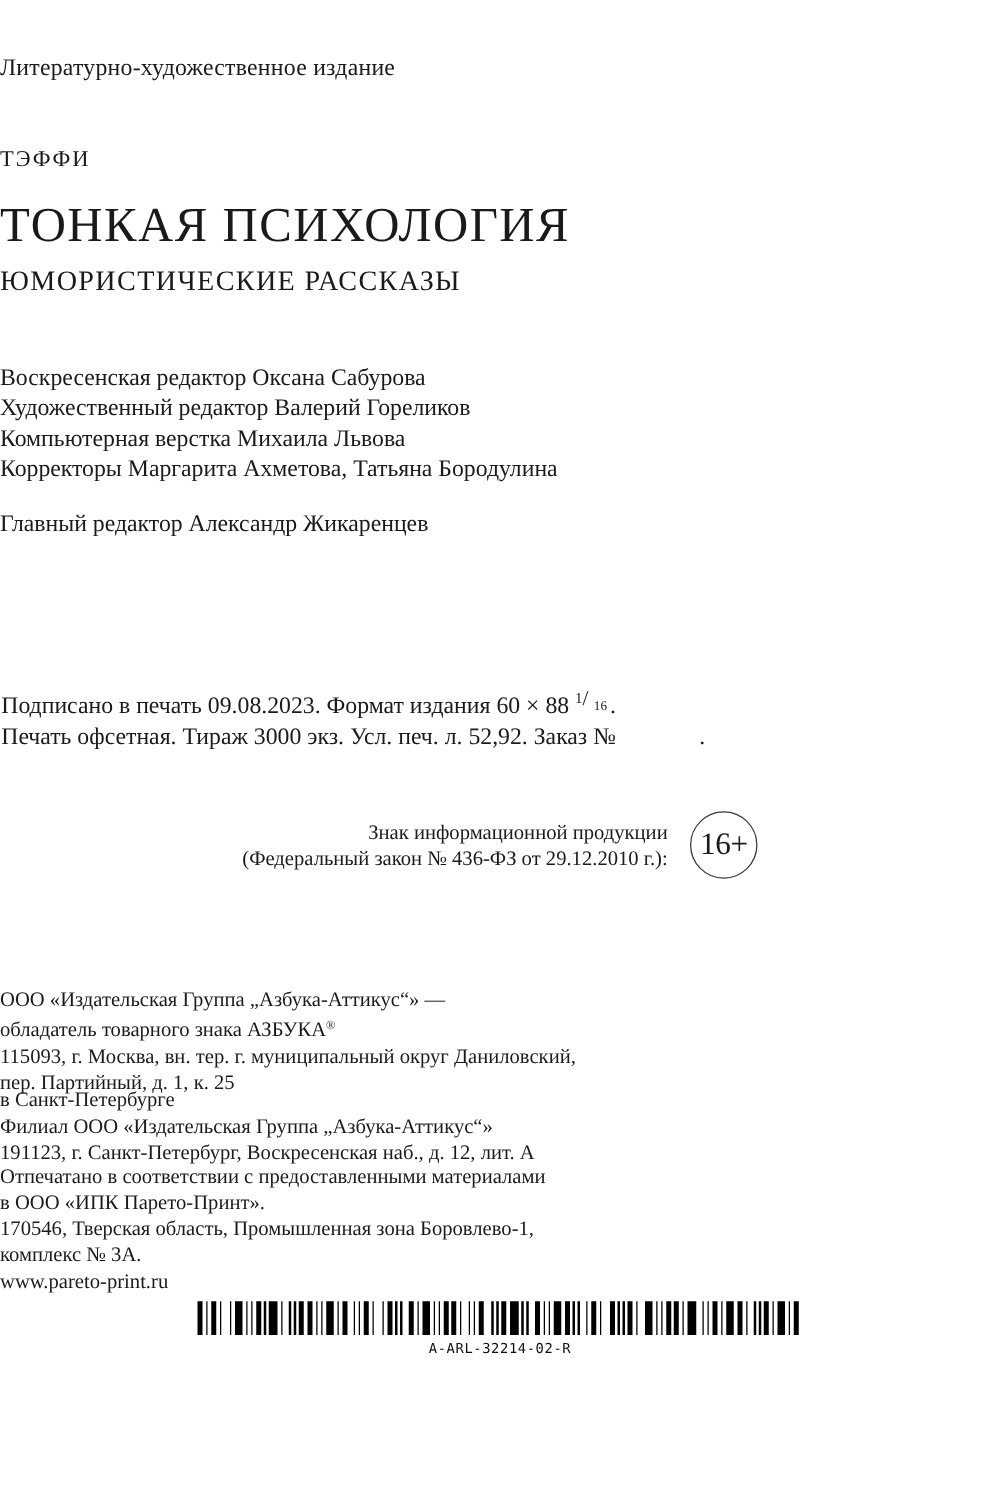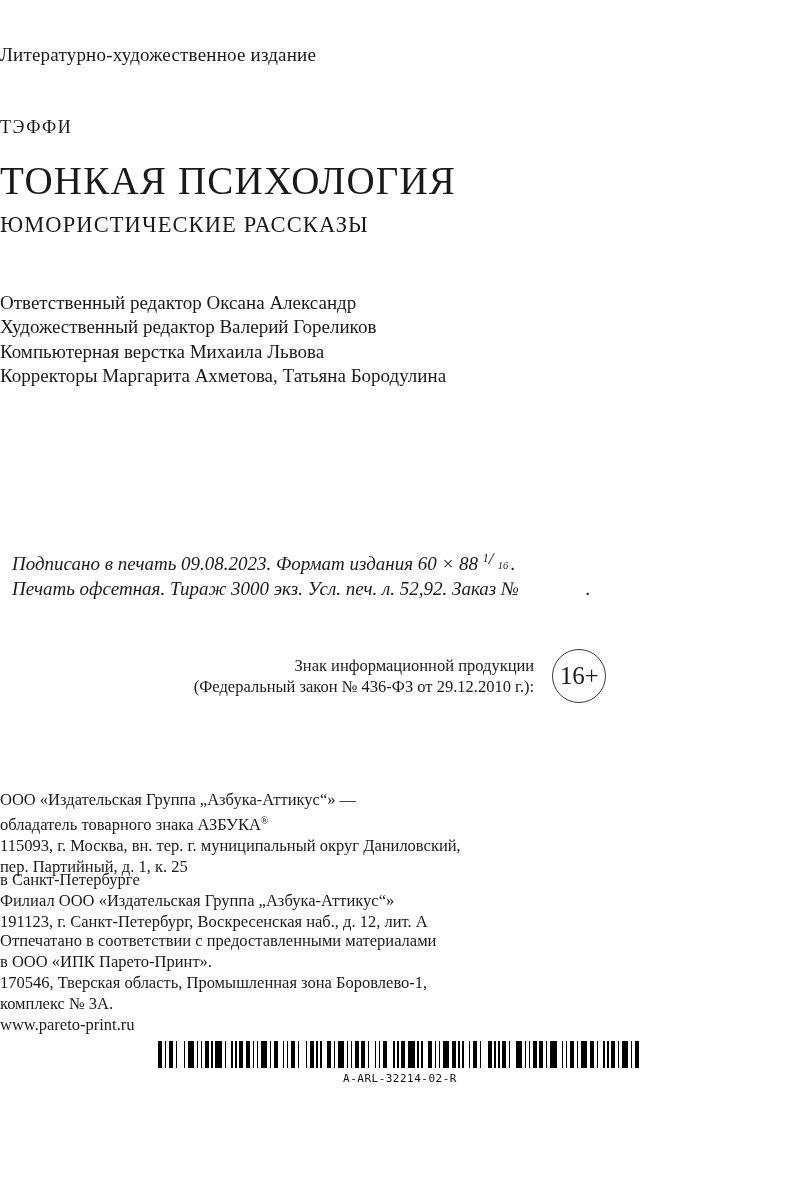--- a/index.html
+++ b/index.html
@@ -74,25 +74,24 @@
   .credits-chief {
     margin-top: 19px;
     font-size: 19px;
     white-space: nowrap;
   }
 
   
   .print-specs {
     position: absolute;
     top: 551px;
-    left: 12px;
+    left: 1px;
     right: 0;
     font-size: 19px;
     line-height: 25px;
-    font-style: italic;
   }
   .print-specs .line { white-space: nowrap; }
   .frac {
     display: inline-block;
     position: relative;
     width: 28px;
     height: 1em;
     vertical-align: baseline;
   }
   .frac .num {
@@ -201,25 +200,26 @@
   <div class="edition-line centered">Литературно-художественное издание</div>
 
   <div class="title-block centered">
     <div class="author-name">ТЭФФИ</div>
     <div class="book-title">ТОНКАЯ ПСИХОЛОГИЯ</div>
     <div class="book-subtitle">ЮМОРИСТИЧЕСКИЕ РАССКАЗЫ</div>
   </div>
 
   <div class="credits centered">
     <div class="credits-main">
-      <div>Ответственный редактор Оксана Александр</div>
+      <div>Воскресенская редактор Оксана Сабурова</div>
       <div>Художественный редактор Валерий Гореликов</div>
       <div>Компьютерная верстка Михаила Львова</div>
       <div>Корректоры Маргарита Ахметова, Татьяна Бородулина</div>
     </div>
+    <div class="credits-chief">Главный редактор Александр Жикаренцев</div>
   </div>
 
   <div class="print-specs centered">
     <div class="line"><span>Подписано в печать 09.08.2023. Формат издания 60 × 88 </span><span class="frac"><span class="num">1</span><span class="slash">/</span><span class="den">16</span></span><span>.</span></div>
     <div class="line"><span>Печать офсетная. Тираж 3000 экз. Усл. печ. л. 52,92. Заказ № </span><span class="order-gap"></span><span>.</span></div>
   </div>
 
   <div class="age-block">
     <div class="age-text">
       <div>Знак информационной продукции</div>

